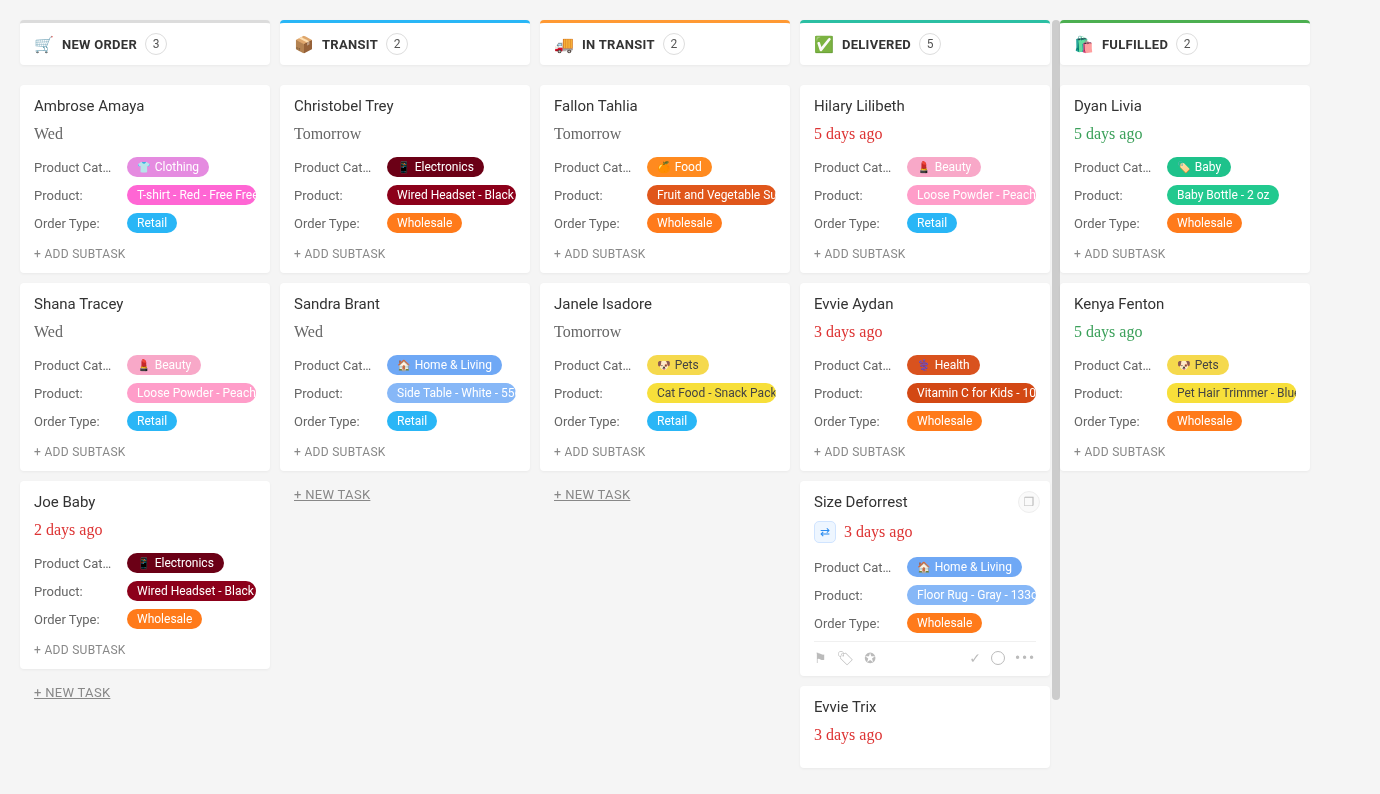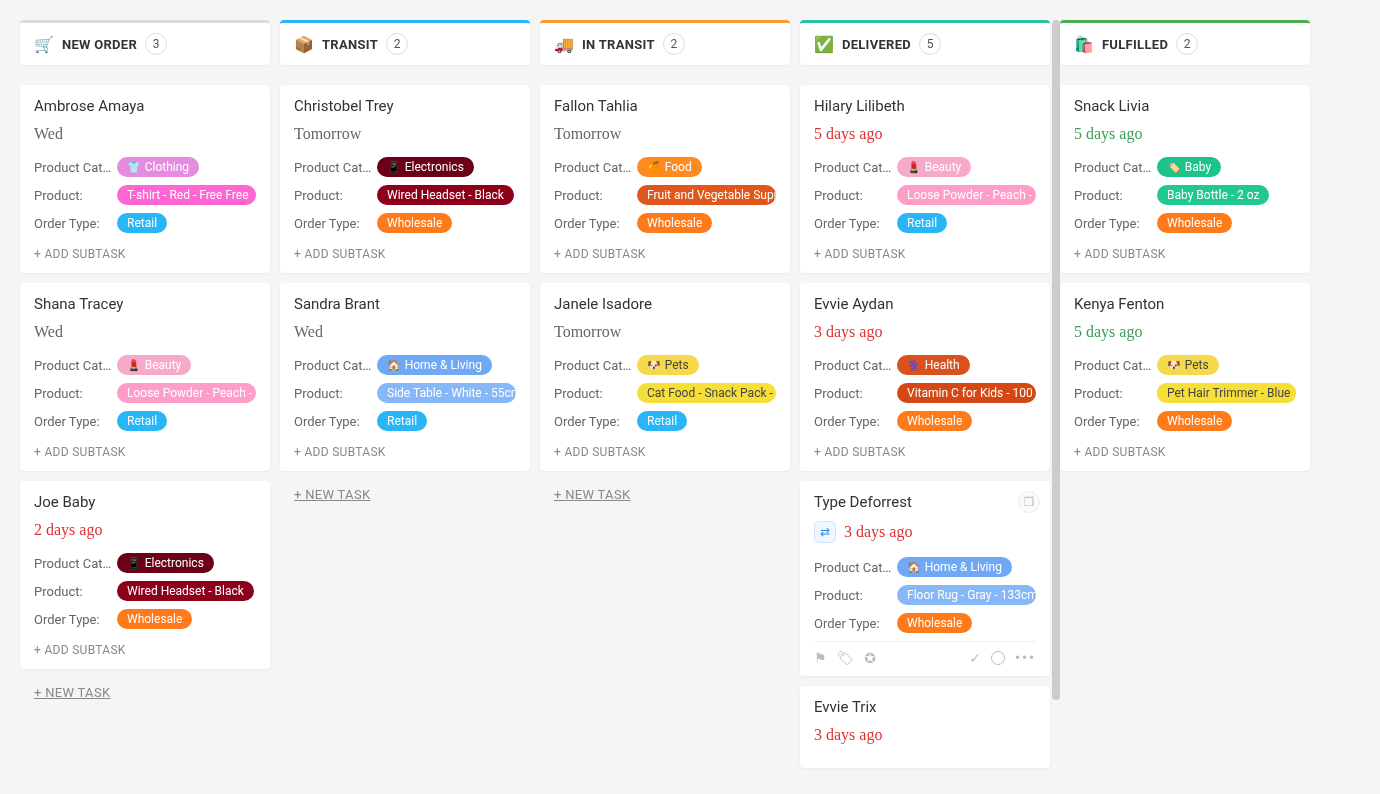--- a/index.html
+++ b/index.html
@@ -65,21 +65,21 @@
   font-size: 16px;
   color: #666;
   margin-bottom: 14px;
   font-family: Liberation Serif, serif;
 }
 .date-red { color: #d33; }
 .date-green { color: #3ba05a; }
 .row {
   display: flex;
   align-items: center;
-  gap: 5px;
+  gap: 15px;
   margin-bottom: 8px;
 }
 .row-label {
   font-size: 13px;
   color: #666;
   width: 78px;
   flex-shrink: 0;
   white-space: nowrap;
   overflow: hidden;
   text-overflow: ellipsis;
@@ -422,21 +422,21 @@
         <div class="row">
           <div class="row-label">Order Type:</div>
           <span class="pill" style="background: rgb(255, 122, 26);">
             <span>Wholesale</span>
           </span>
         </div>
         <div class="add-subtask">+ ADD SUBTASK</div>
       </div>
       <div class="card corner-icon">
         <div class="corner-badge">❐</div>
-        <div class="card-name">Type Deforrest</div>
+        <div class="card-name">Size Deforrest</div>
         <div class="status-row">
           <span class="status-chip">⇄</span>
           <span class="card-date date-red" style="margin: 0px;">3 days ago</span>
         </div>
         <div class="row">
           <div class="row-label">Product Cat...</div>
           <span class="pill" style="background: rgb(111, 168, 245);">
             <span class="picon">🏠</span>
             <span>Home &amp; Living</span>
           </span>
@@ -474,21 +474,21 @@
         <div class="scrollbar-thumb" style="height: 680px;"></div>
       </div>
     </div>
     <div class="column col-wrap">
       <div class="col-header" style="border-top-color: rgb(76, 175, 80);">
         <span class="icon">🛍️</span>
         <span class="title">FULFILLED</span>
         <span class="count">2</span>
       </div>
       <div class="card">
-        <div class="card-name">Snack Livia</div>
+        <div class="card-name">Dyan Livia</div>
         <div class="card-date date-green">5 days ago</div>
         <div class="row">
           <div class="row-label">Product Cat...</div>
           <span class="pill" style="background: rgb(30, 194, 139);">
             <span class="picon">🏷️</span>
             <span>Baby</span>
           </span>
         </div>
         <div class="row">
           <div class="row-label">Product:</div>

